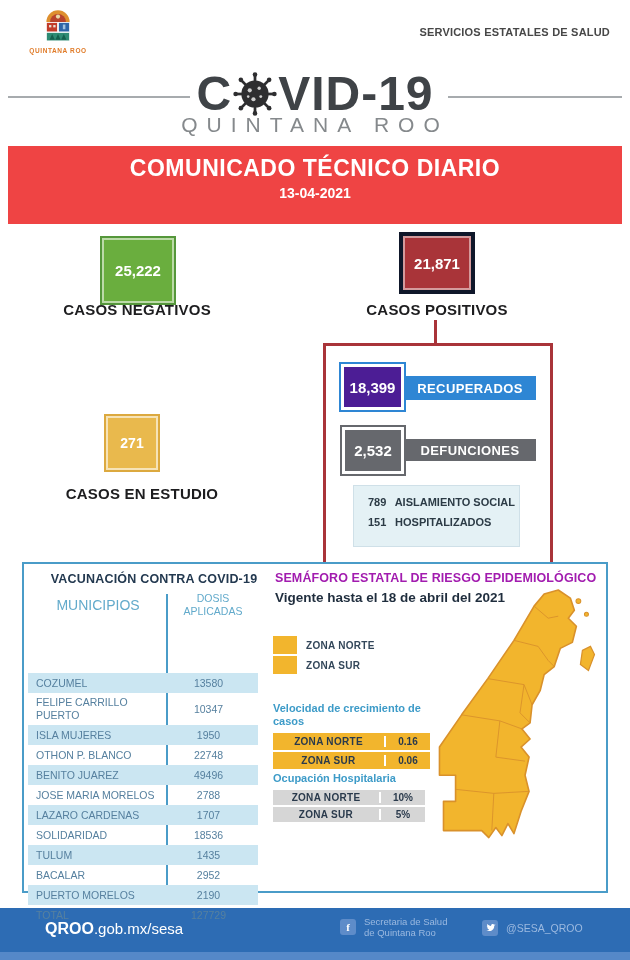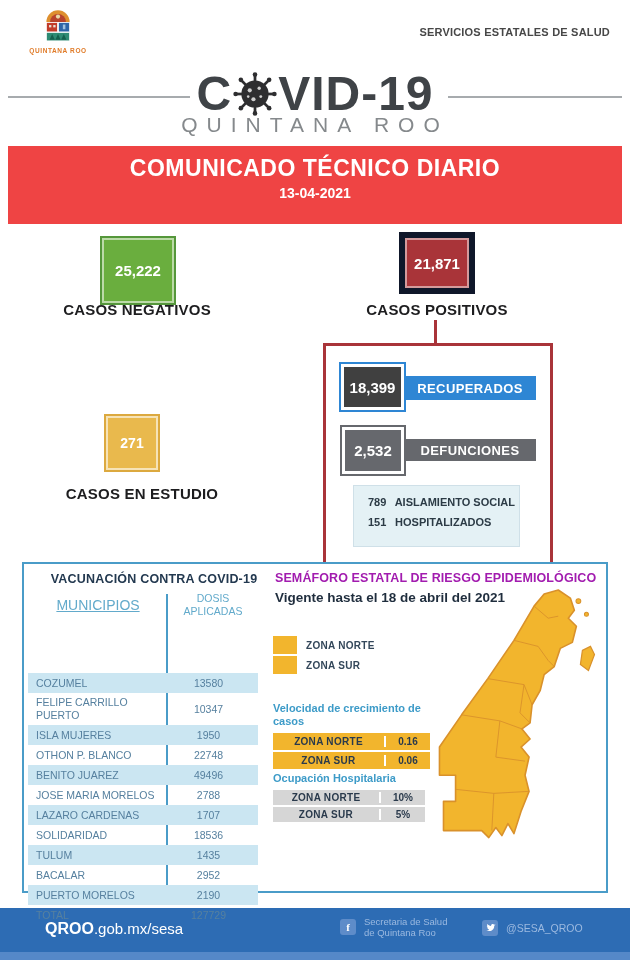--- a/index.html
+++ b/index.html
@@ -18,45 +18,45 @@
   .covid-sub { left:0; top:113px; width:630px; text-align:center; font-size:21px; color:#85898C; letter-spacing:9px; }
 
   
   .banner { left:8px; top:146px; width:614px; height:78px; background:#ef4444; color:#fff; text-align:center; }
   .banner .b1 { font-size:23px; font-weight:bold; margin-top:9px; letter-spacing:.5px; }
   .banner .b2 { font-size:14px; font-weight:bold; margin-top:3px; }
 
   
   .statbox { display:flex; align-items:center; justify-content:center; color:#fff; font-weight:bold; }
   .green  { left:100px; top:236px; width:76px; height:69px; background:#6AAE3E; border:2px solid #55973B; box-shadow:inset 0 0 0 2px rgba(255,255,255,.55); font-size:15px; }
-  .redbox { left:399px; top:232px; width:76px; height:62px; background:#A93439; border:6px solid #0f172a; box-shadow:inset 0 0 0 2px rgba(255,255,255,.5); font-size:15px; }
+  .redbox { left:399px; top:232px; width:76px; height:62px; background:#A93439; border:4px solid #0f172a; box-shadow:inset 0 0 0 2px rgba(255,255,255,.5); font-size:15px; }
   .yellow { left:104px; top:414px; width:56px; height:58px; background:#E9B94D; border:2px solid #DCA93F; box-shadow:inset 0 0 0 2px rgba(255,255,255,.6); font-size:14px; }
   .statlabel { font-size:15px; font-weight:bold; color:#1D1D1F; text-align:center; width:200px; letter-spacing:.2px; }
   .lab-neg { left:37px; top:301px; }
   .lab-pos { left:337px; top:301px; }
   .lab-est { left:42px; top:485px; }
 
   .connector { left:434px; top:320px; width:3px; height:24px; background:#A93439; }
   .red-frame { left:323px; top:343px; width:230px; height:228px; border:3px solid #A93439; z-index:1; }
 
   .vbox { display:flex; align-items:center; justify-content:center; color:#fff; font-weight:bold; z-index:2; }
-  .vbox-blue { left:339px; top:362px; width:67px; height:50px; background:#404040; border:2px solid #2E86D4; box-shadow:inset 0 0 0 3px #fff; font-size:15px; }
+  .vbox-blue { left:339px; top:362px; width:67px; height:50px; background:#4c1d95; border:2px solid #2E86D4; box-shadow:inset 0 0 0 3px #fff; font-size:15px; }
   .vbox-gray { left:340px; top:425px; width:66px; height:51px; background:#66686D; border:2px solid #66686D; box-shadow:inset 0 0 0 3px #fff; font-size:15px; }
   .hbar { display:flex; align-items:center; justify-content:center; color:#fff; font-weight:bold; font-size:13px; letter-spacing:.4px; }
   .bar-blue { left:404px; top:376px; width:132px; height:24px; background:#2E86D4; }
   .bar-gray { left:404px; top:439px; width:132px; height:22px; background:#66686D; }
 
   .infobox { left:353px; top:485px; width:167px; height:62px; background:#E4F1F5; border:1px solid #CFE0E8; padding:10px 0 0 14px; z-index:2; }
   .inforow { font-size:11px; font-weight:bold; color:#2C3B46; margin-bottom:8px; }
   .inforow .n { display:inline-block; min-width:24px; }
 
   
   .bottom-box { left:22px; top:562px; width:586px; height:331px; background:#fff; border:2px solid #4A9CC8; z-index:3; }
   .vac-title { left:10px; top:8px; width:240px; text-align:center; font-size:12.5px; font-weight:bold; color:#233950; letter-spacing:.2px; }
-  .col-mun { left:14px; top:33px; width:120px; text-align:center; font-size:14px; color:#62AACB;text-decoration:underline; }
+  .col-mun { left:14px; top:33px; width:120px; text-align:center; font-size:14px; color:#62AACB; }
   .col-dosis { left:146px; top:28px; width:86px; text-align:center; font-size:10.5px; color:#62AACB; line-height:13px; }
   .vdivider { left:142px; top:30px; width:2px; height:292px; background:#4A9CC8; }
   .rows { left:4px; top:64px; width:230px;margin-top:45px; }
   .vrow { display:flex; align-items:center; min-height:20px; }
   .vrow:nth-child(odd) { background:#CBE6F2; }
   .vrow .name { width:131px; padding:3px 4px 3px 8px; font-size:10.5px; color:#56809F; line-height:13px; }
   .vrow .val { flex:1; text-align:center; font-size:10.5px; color:#56809F; }
 
   .sem-title { left:251px; top:7px; width:330px; font-size:12.5px; font-weight:bold; color:#a21caf; letter-spacing:.1px; }
   .sem-vigente { left:251px; top:26px; width:300px; font-size:13.5px; font-weight:bold; color:#1F2D3D; }

